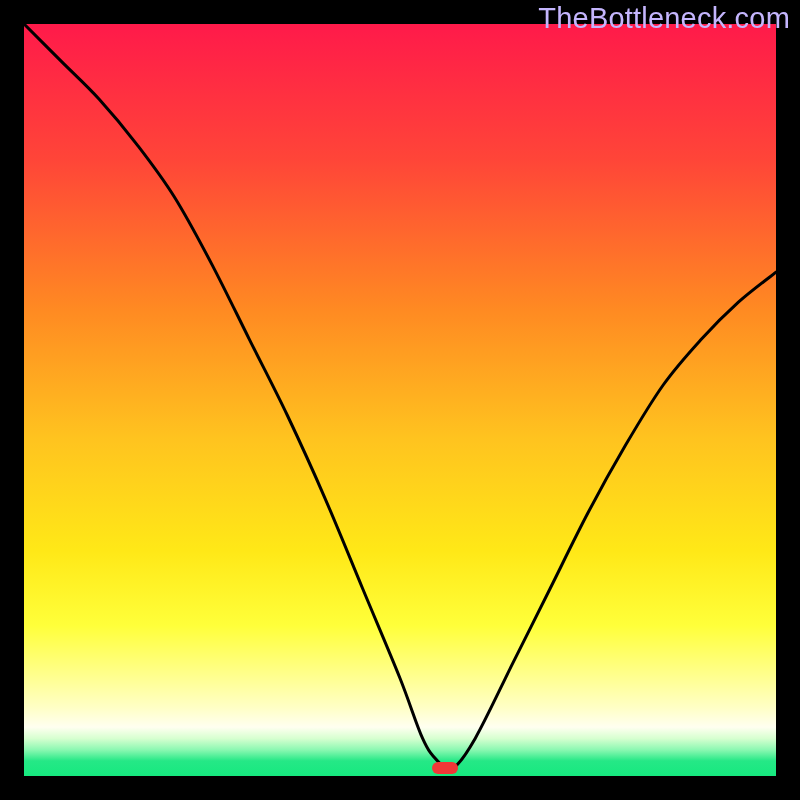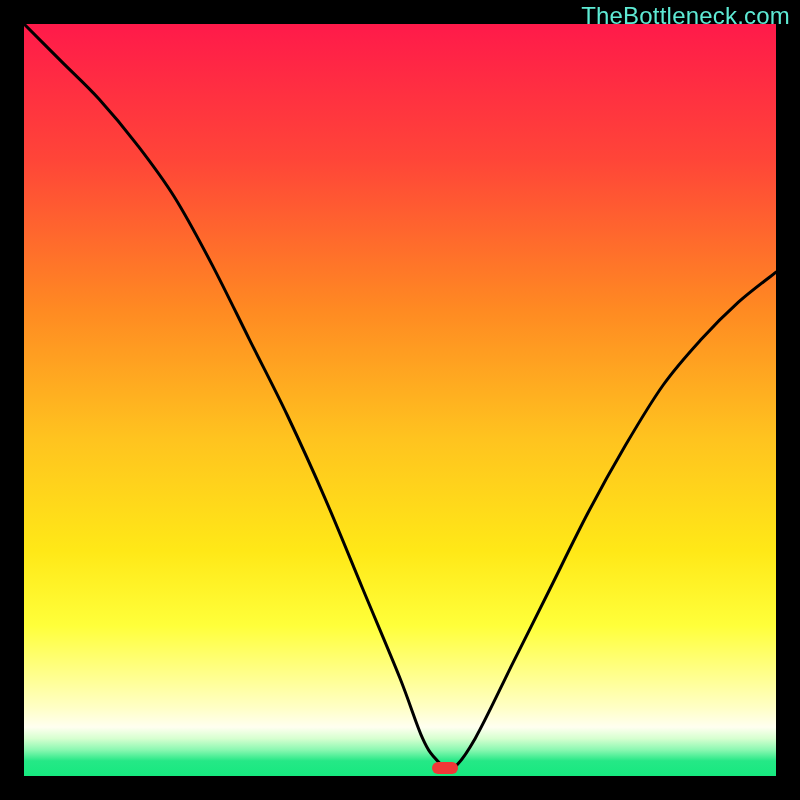--- a/index.html
+++ b/index.html
@@ -35,22 +35,22 @@
   }
   .marker {
     position: absolute;
     background: #f03737;
     border-radius: 6px;
   }
   .watermark {
     position: absolute;
     top: 2px;
     right: 10px;
-    color: #5eead4;
-    font-size: 24px;
+    color: #c4b5fd;
+    font-size: 29px;
     letter-spacing: 0.2px;
     font-weight: 500;
     margin-left: 32px;
   }
 </style>
 </head>
 <body>
 
 <div class="frame">
 

